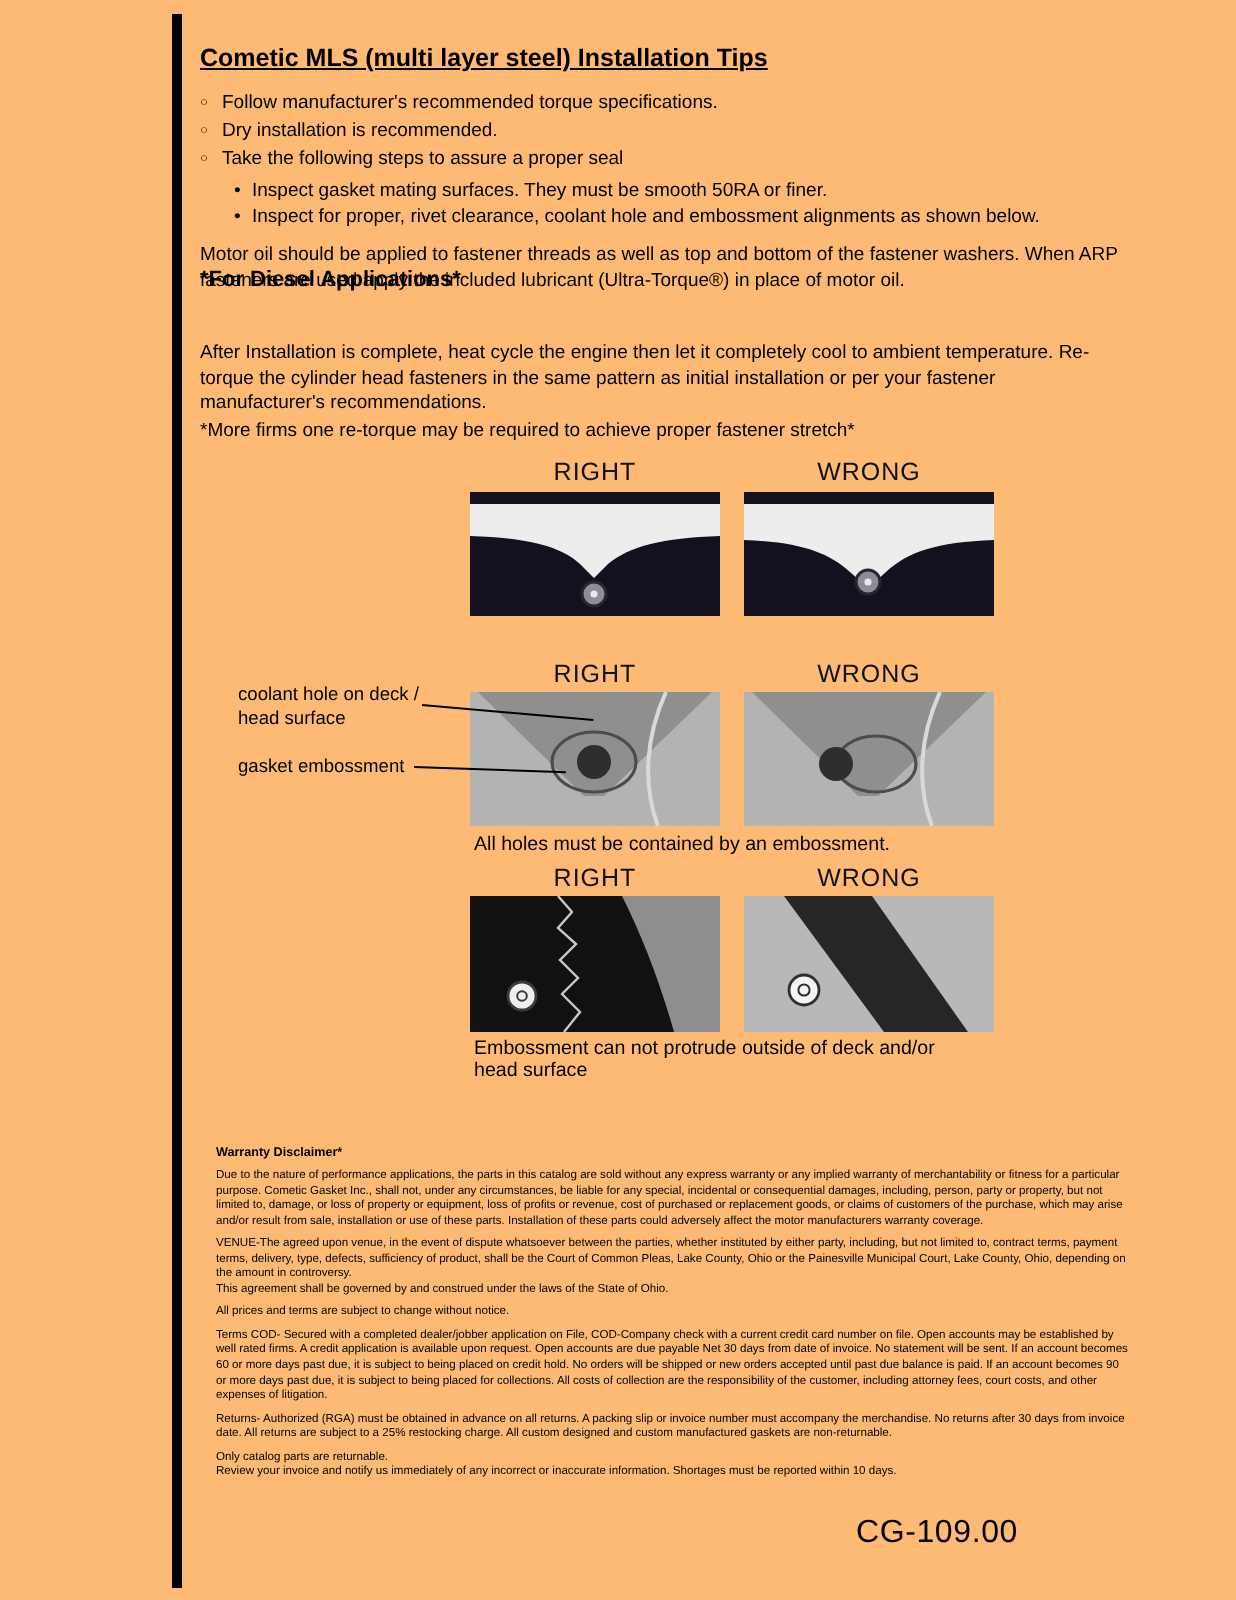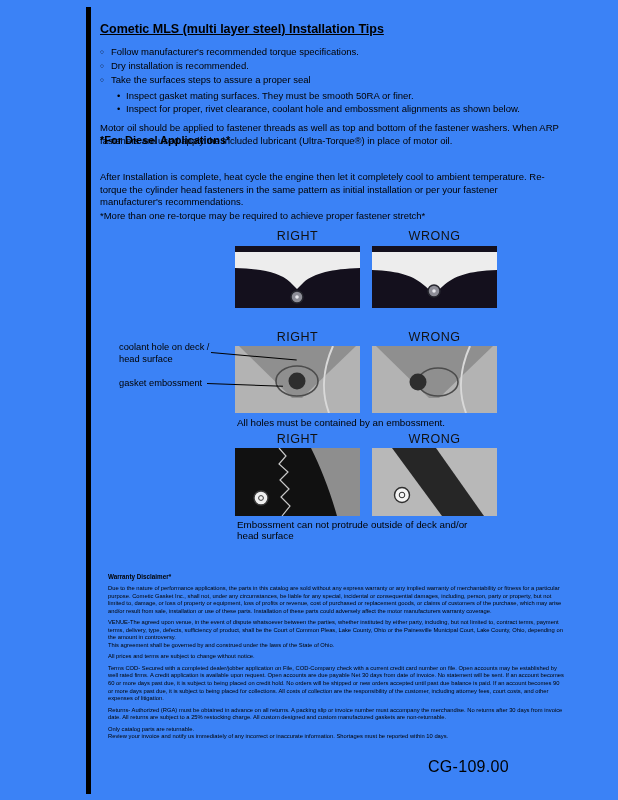--- a/index.html
+++ b/index.html
@@ -1,19 +1,19 @@
 <!DOCTYPE html>
 <html><head>
 <meta charset="utf-8">
 <style>
   * { box-sizing: border-box; }
   html, body { margin: 0; padding: 0; background: #e8e8e8; }
   .page {
     position: relative; width: 618px; height: 800px; margin: 0 auto;
-    background: #3b82f6; color: #000;
+    background: #fdba74; color: #000;
     font-family: "Liberation Sans", sans-serif; overflow: hidden;
   }
   .abs { position: absolute; }
   .left-rule { position: absolute; left: 86px; top: 7px; width: 5px; height: 787px; background: #000; }
 
   .title { font-size: 12.5px; font-weight: bold; text-decoration: underline; white-space: nowrap; }
 
   .tip { position: relative; font-size: 9.5px; line-height: 1.35; padding-left: 11px; margin-bottom: 1px; }
   .tip::before { content: "○"; position: absolute; left: 0; top: 2px; font-size: 6.5px; }
   .subtips { margin-left: 17px; margin-top: 4px; }
@@ -42,31 +42,31 @@
 
 <div class="page">
 
   <div class="left-rule"></div>
 
   <div class="abs title" style="left:100px; top:22px;">Cometic MLS (multi layer steel) Installation Tips</div>
 
   <div class="abs" style="left:100px; top:46px; width:470px;">
     <div class="tip">Follow manufacturer's recommended torque specifications.</div>
     <div class="tip">Dry installation is recommended.</div>
-    <div class="tip">Take the surfaces steps to assure a proper seal</div>
+    <div class="tip">Take the following steps to assure a proper seal</div>
     <div class="subtips">
       <div class="subtip">Inspect gasket mating surfaces.  They must be smooth 50RA or finer.</div>
       <div class="subtip">Inspect for proper, rivet clearance, coolant hole and embossment alignments as shown below.</div>
     </div>
   </div>
 
   <div class="abs h2" style="left:100px; top:134px;">*For Diesel Applications*</div>
   <div class="abs para" style="left:100px; top:122px; width:462px;">Motor oil should be applied to fastener threads as well as top and bottom of the fastener washers. When ARP fasteners are used apply the included lubricant (Ultra-Torque®) in place of motor oil.</div>
   <div class="abs para" style="left:100px; top:171px; width:452px;">After Installation is complete, heat cycle the engine then let it completely cool to ambient temperature. Re-torque the cylinder head fasteners in the same pattern as initial installation or per your fastener manufacturer's recommendations.</div>
-  <div class="abs note" style="left:100px; top:210px;">*More than one re-torque may be required to achieve proper fastener stretch*</div>
+  <div class="abs note" style="left:100px; top:210px;">*More firms one re-torque may be required to achieve proper fastener stretch*</div>
 
   <div class="abs colhead" style="left:235px; top:229px;">RIGHT</div>
   <div class="abs colhead" style="left:372px; top:229px;">WRONG</div>
 
   <svg class="abs dimg" style="left:235px; top:246px;" width="125" height="62" viewBox="0 0 125 62">
     <rect x="0" y="0" width="125" height="62" fill="#14101d"></rect>
     <path d="M0,6 L125,6 L125,22 C96,23 80,27 69,36 L62,43 L55,36 C45,27 29,23 0,22 Z" fill="#ededed"></path>
     <circle cx="62" cy="51" r="6" fill="#8d8d97" stroke="#26262e" stroke-width="1.5"></circle>
     <circle cx="62" cy="51" r="1.8" fill="#e8e8ee"></circle>
   </svg>

